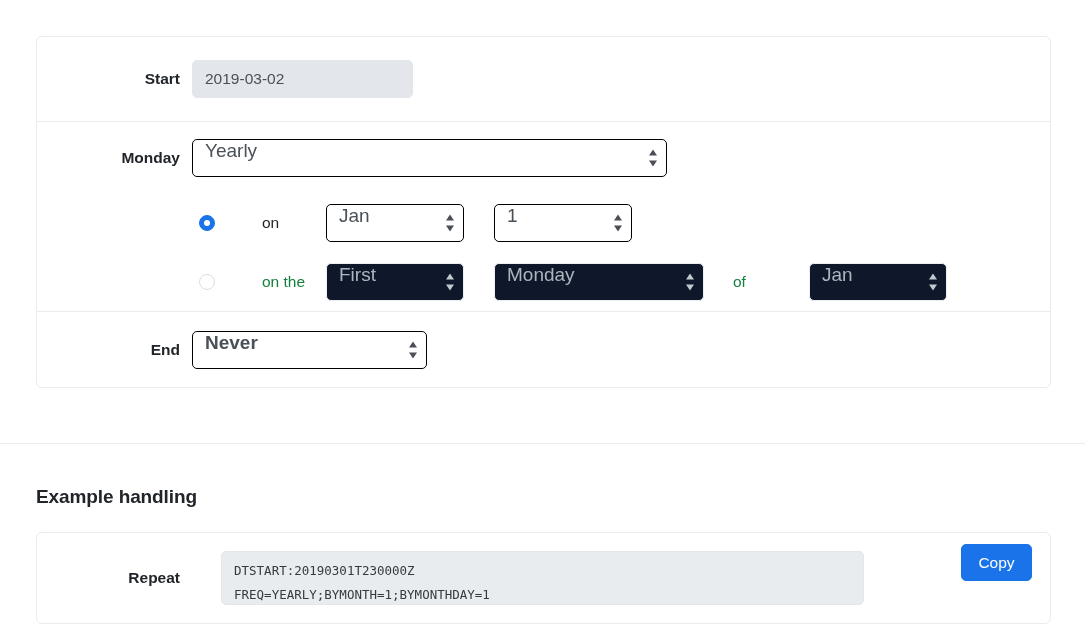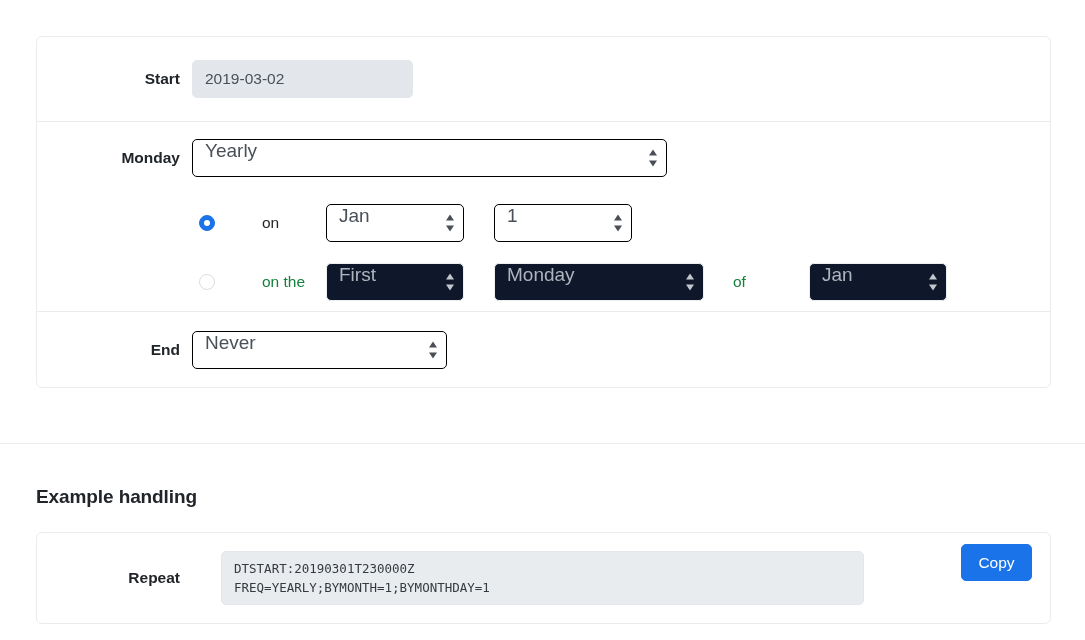--- a/index.html
+++ b/index.html
@@ -144,21 +144,21 @@
   #rrule-box {
     position: absolute;
     left: 221px; top: 551px;
     width: 643px; height: 54px;
     background: #e9ecef;
     border: 1px solid #e3e6ea;
     border-radius: 5px;
     padding: 7px 12px;
     font-family: "DejaVu Sans Mono", monospace;
     font-size: 12.5px;
-    line-height: 19px;
+    line-height: 24px;
     color: #343a40;
     white-space: pre;
     overflow: hidden;
   }
   #copy-button {
     position: absolute;
     left: 961px; top: 544px;
     width: 71px; height: 37px;
     background: #1a73e8;
     border: 1px solid #1a73e8;
@@ -246,21 +246,21 @@
             <i class="up"></i>
             <i class="down"></i>
           </span>
       </div>
     </div>
 
     <div class="divider"></div>
 
     <div class="row" style="height:76px;">
       <div class="field-label">End</div>
-      <div class="select" style="width:255px;">
+      <div class="select" style="width:235px;font-weight:bold;">
         <span>Never</span>
         <span class="arrows">
             <i class="up"></i>
             <i class="down"></i>
           </span>
       </div>
     </div>
 
   </div>
 

